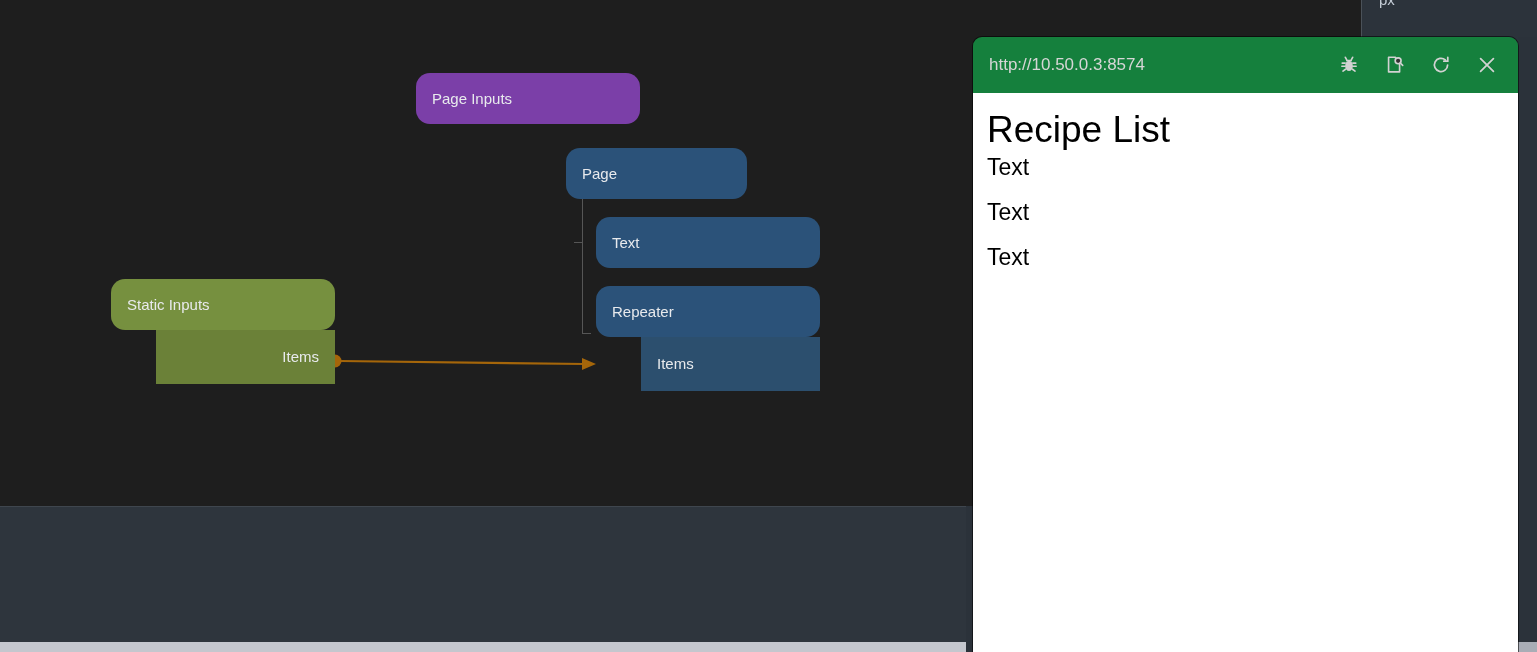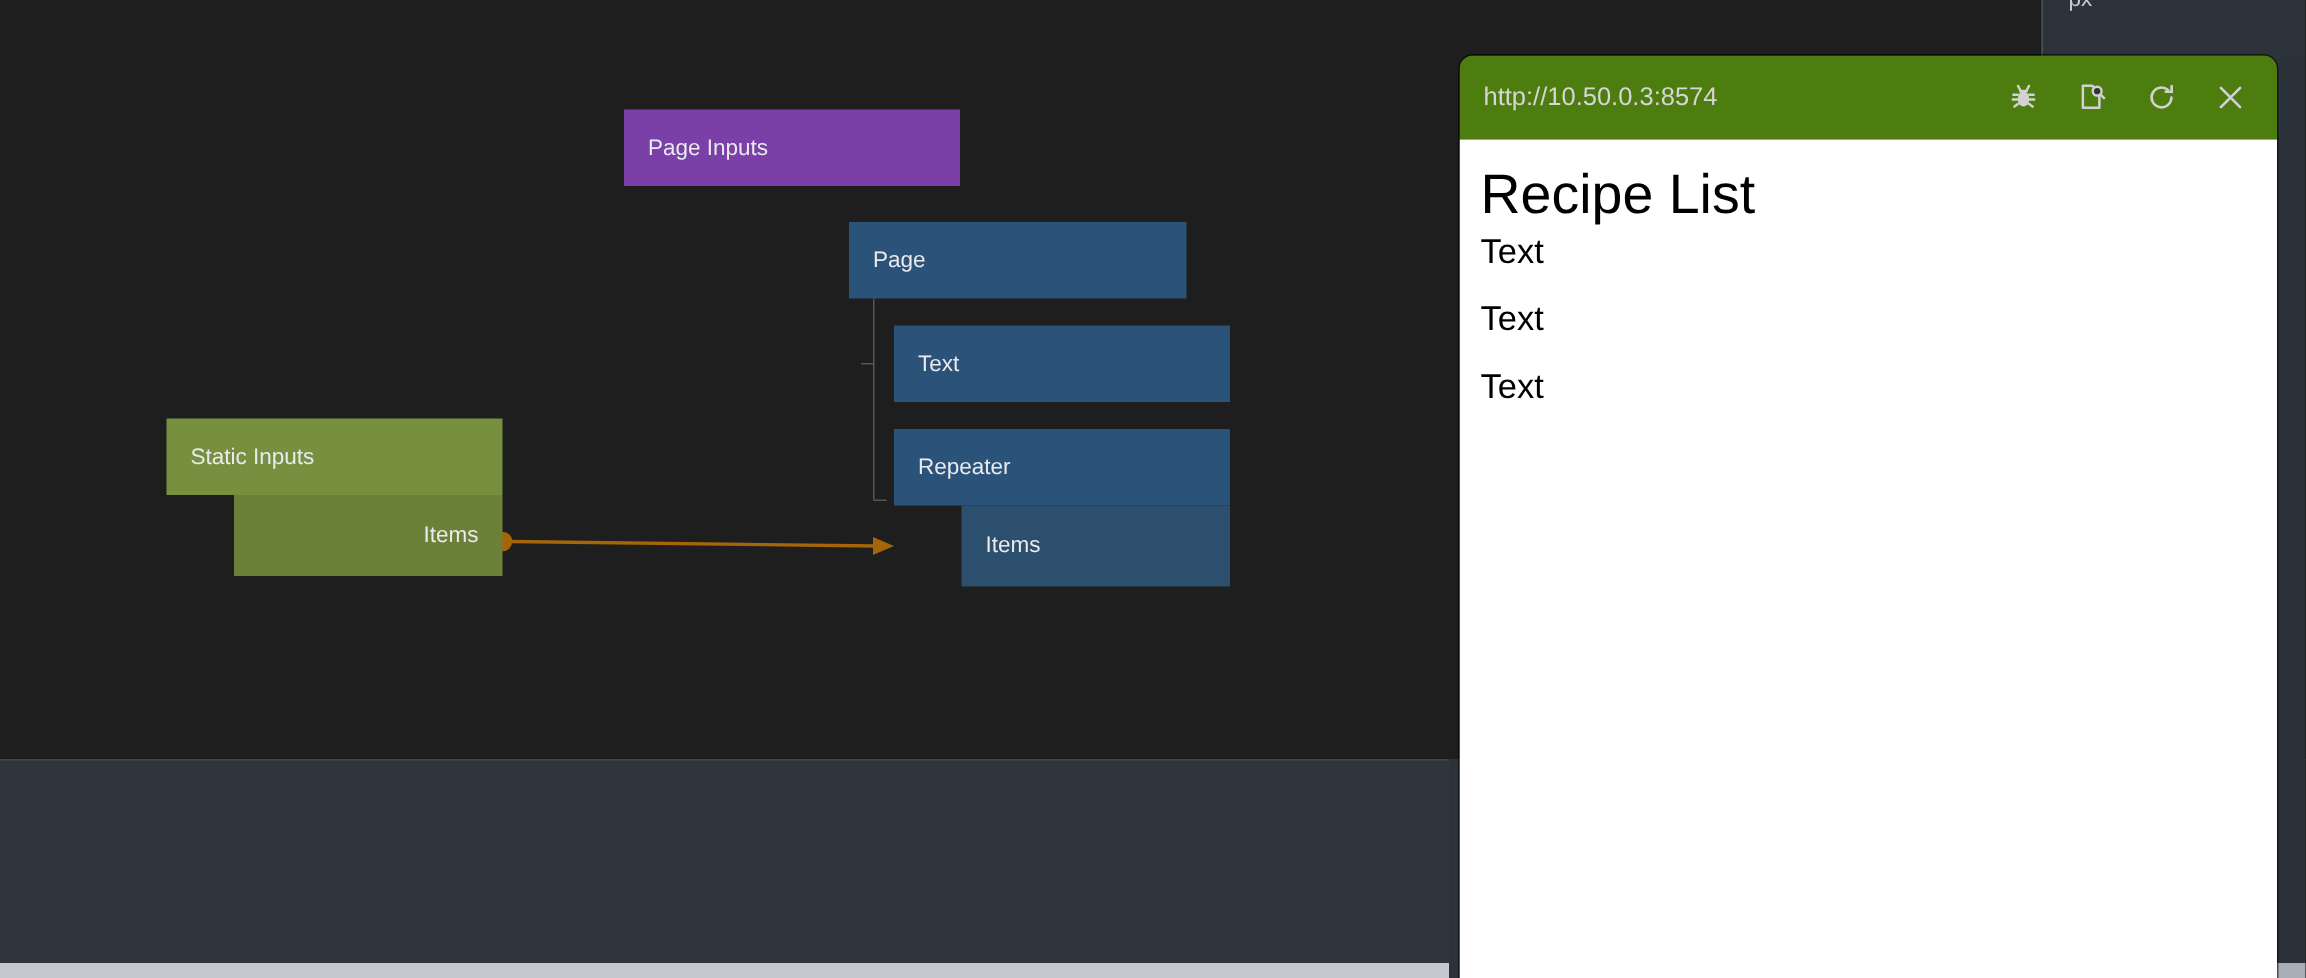--- a/index.html
+++ b/index.html
@@ -34,20 +34,21 @@
     color: #e8eaed;
     font-size: 15px;
   }
   .node .node-header {
     box-sizing: border-box;
     height: 51px;
     line-height: 51px;
     padding: 0 0 0 16px;
     white-space: nowrap;
     overflow: hidden;
+    border-radius: 14px;
   }
   .node .node-row {
     box-sizing: border-box;
     height: 54px;
     line-height: 54px;
     padding: 0 16px;
     position: relative;
     white-space: nowrap;
     margin-left: 45px;
   }
@@ -58,21 +59,21 @@
   .node.purple .node-header { background: #7b3fa8; }
   
   .node.blue .node-header { background: #2b5279; }
   .node.blue .node-row    { background: #2c4f6e; }
   
   .node.green .node-header { background: #76903f; }
   .node.green .node-row    { background: #6b8138; }
 
   
   #node-page-inputs { left: 416px; top: 73px;  width: 224px; }
-  #node-page        { left: 566px; top: 148px; width: 225px; }
+  #node-page        { left: 566px; top: 148px; width: 181px; }
   #node-text        { left: 596px; top: 217px; width: 224px; }
   #node-repeater    { left: 596px; top: 286px; width: 224px; }
   #node-static-array{ left: 111px; top: 279px; width: 224px; }
 
   
   .tree-spine {
     position: absolute;
     left: 582px; top: 199px;
     width: 1px; height: 134px;
     background: #565656;
@@ -129,21 +130,21 @@
   .preview-window {
     position: absolute;
     left: 973px; top: 37px;
     width: 545px; height: 615px;
     border-radius: 9px 9px 0 0;
     overflow: hidden;
     box-shadow: 0 0 0 1px rgba(0,0,0,.55);
   }
   .preview-titlebar {
     height: 56px;
-    background: #4d7c0f;
+    background: #15803d;
     display: flex;
     align-items: center;
     padding: 0 14px 0 16px;
     box-sizing: border-box;
   }
   .preview-url {
     flex: 1;
     color: #d6d6d6;
     font-size: 17px;
     white-space: nowrap;

